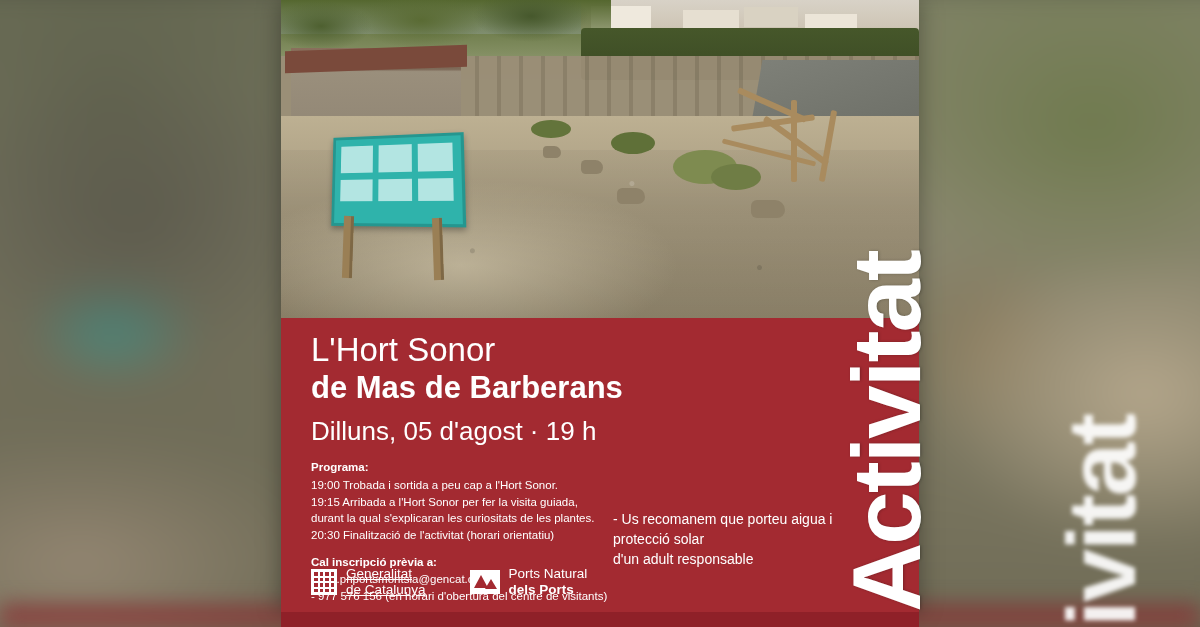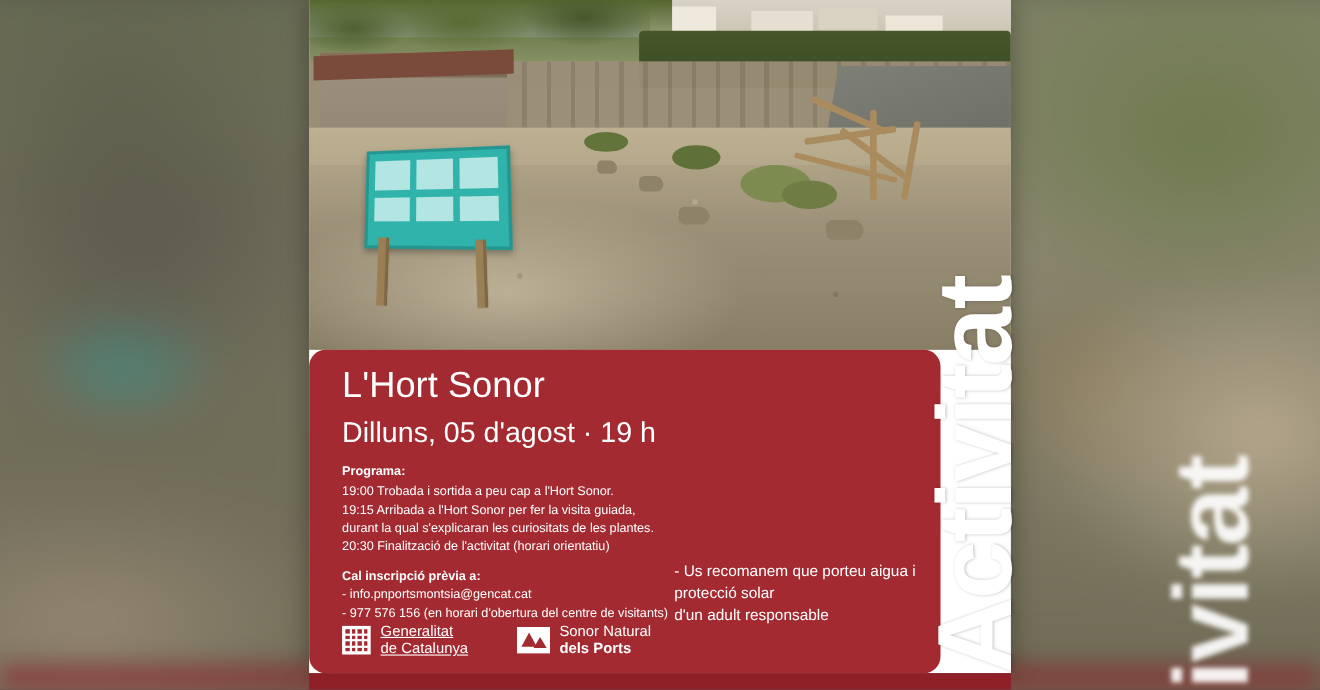--- a/index.html
+++ b/index.html
@@ -203,25 +203,24 @@
     position:absolute; width:10px; height:62px; background:#9a7f55;
     box-shadow: inset -3px 0 0 rgba(0,0,0,0.18);
   }
   .p-left { left:22px; top:82px; transform: rotate(2deg); }
   .p-right { left:112px; top:84px; transform: rotate(-2deg); }
 
   
   .band {
     position: absolute;
     left: 0; top: 318px;
-    width: 574px;
+    width: 638px;
     height: 294px;
     background: #a32a31;
     color: #ffffff;
-    border-radius: 15px;
   }
   .band-inner { position: absolute; inset: 0; padding: 14px 30px 0 30px; }
 
   .title-1 { font-size: 33px; font-weight: 400; line-height: 1.1; letter-spacing: 0px; }
   .title-2 { font-size: 31px; font-weight: 700; line-height: 1.15; margin-top: 2px; }
   .subtitle { font-size: 26px; font-weight: 400; margin-top: 10px; }
   .place-row { display: flex; align-items: center; gap: 6px; margin-top: 7px; font-size: 15.5px; }
   .pin { width: 12px; height: 16px; flex: 0 0 auto; }
 
   .program-h { font-size: 11.5px; font-weight: 700; margin-top: 14px; }
@@ -330,20 +329,21 @@
           <div class="cell c6"></div>
         </div>
         <div class="post p-left"></div>
         <div class="post p-right"></div>
       </div>
     </div>
 
     <div class="band">
       <div class="band-inner">
         <div class="title-1">L'Hort Sonor</div>
+        <div class="title-2">de Mas de Barberans</div>
         <div class="subtitle">Dilluns, 05 d'agost · 19 h</div>
 
 
         <div class="program-h">Programa:</div>
         <div class="program-l">
           <div>19:00 Trobada i sortida a peu cap a l'Hort Sonor.</div>
           <div>19:15 Arribada a l'Hort Sonor per fer la visita guiada,</div>
           <div>durant la qual s'explicaran les curiositats de les plantes.</div>
           <div>20:30 Finalització de l'activitat (horari orientatiu)</div>
         </div>
@@ -382,21 +382,21 @@
             </div>
             <div class="gen-text">
               <div>Generalitat</div>
               <div>de Catalunya</div>
             </div>
           </div>
 
           <div class="logo-parc">
             <div class="parc-mark"></div>
             <div class="parc-text">
-              <div>Sonor Natural</div>
+              <div>Ports Natural</div>
               <div><b>dels Ports</b></div>
             </div>
           </div>
         </div>
       </div>
     </div>
   </div>
 
   <div class="poster-bottom-strip"></div>
 

